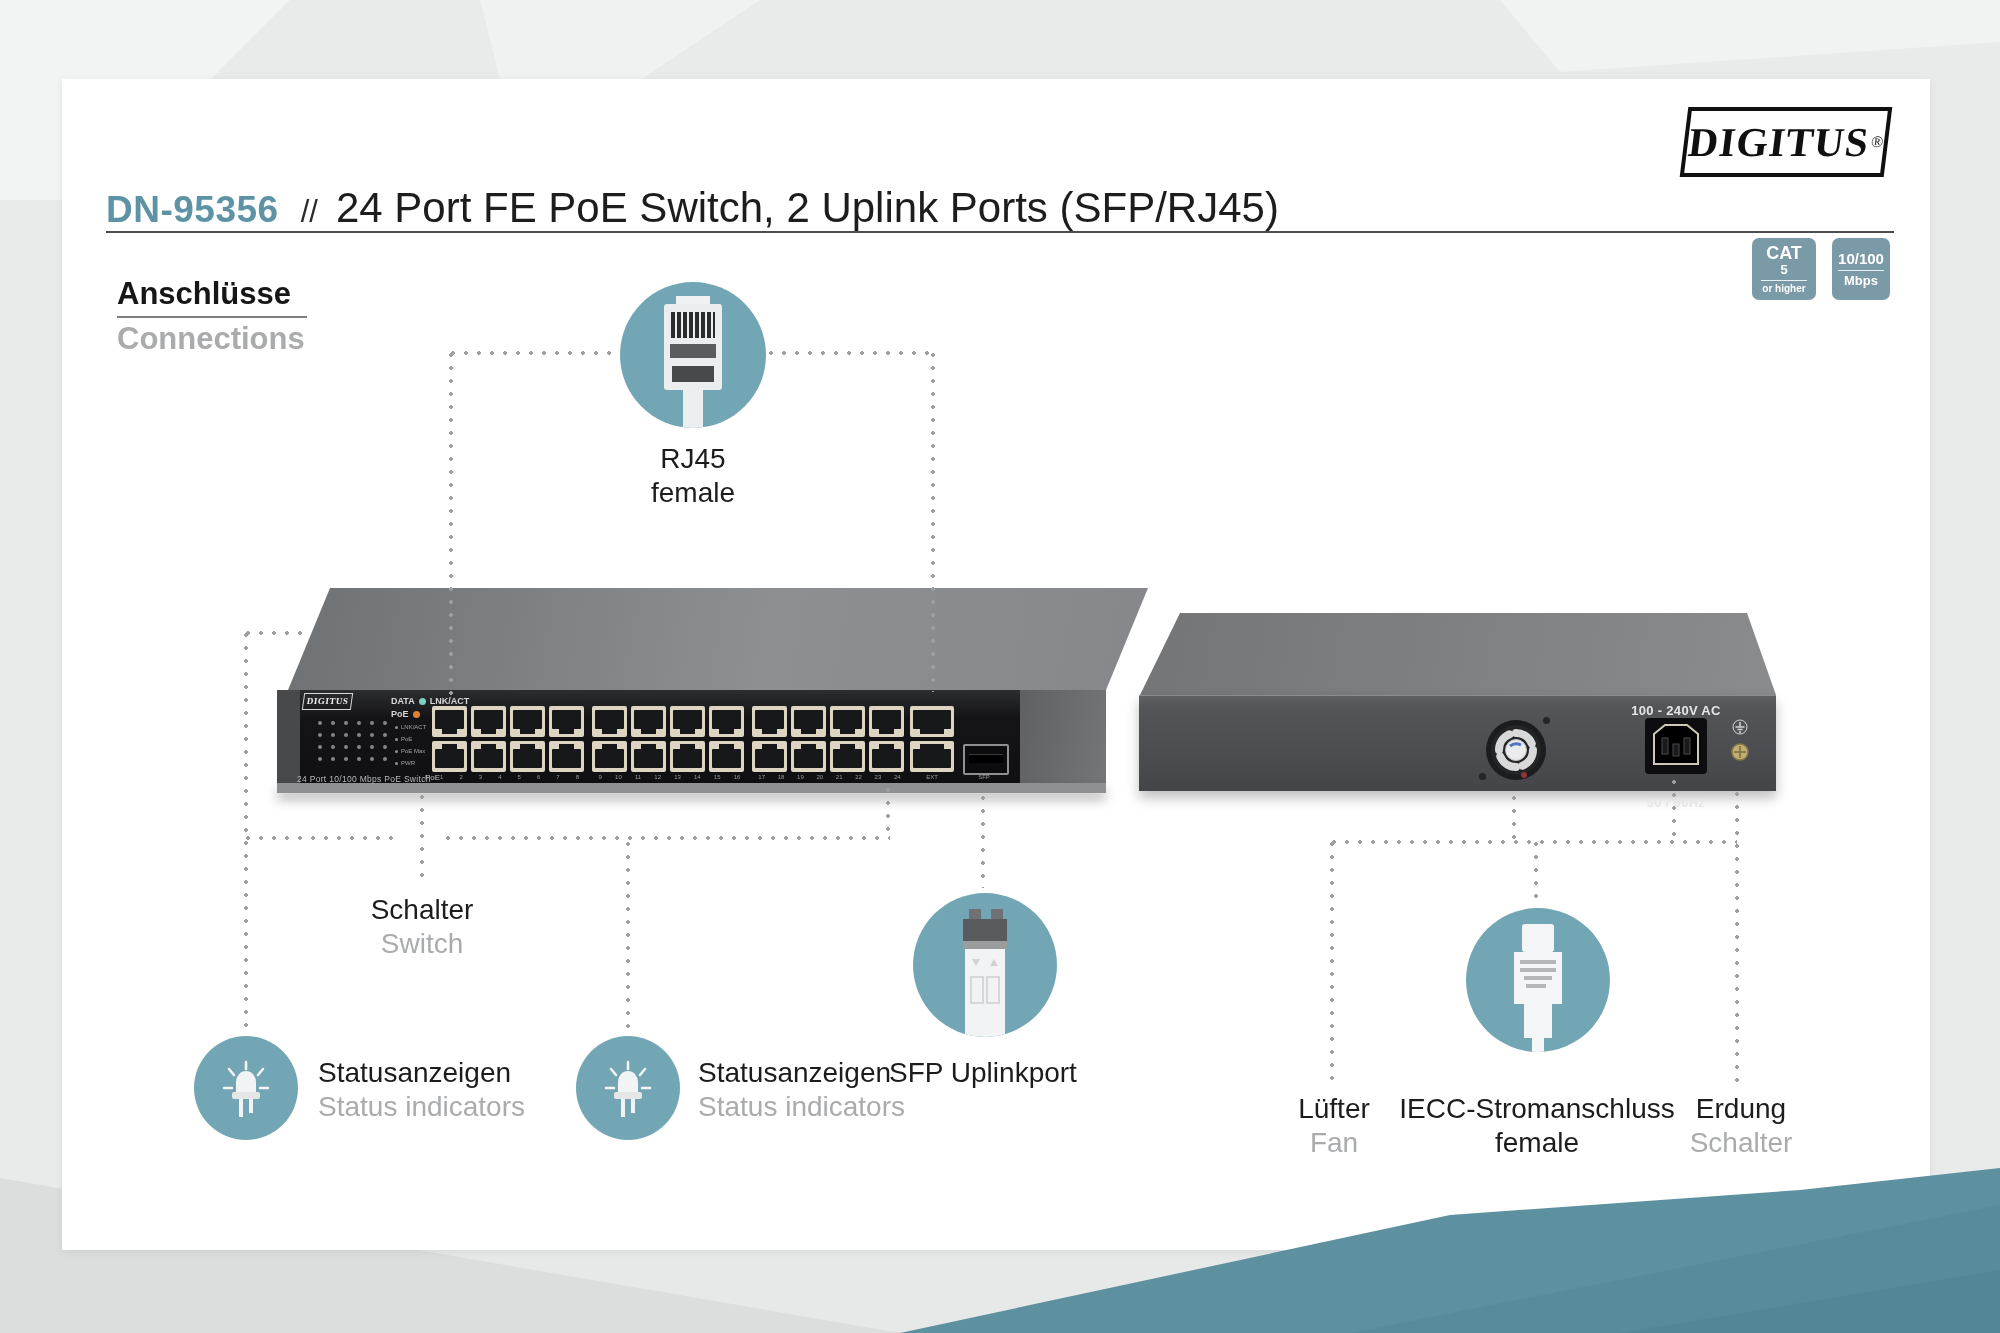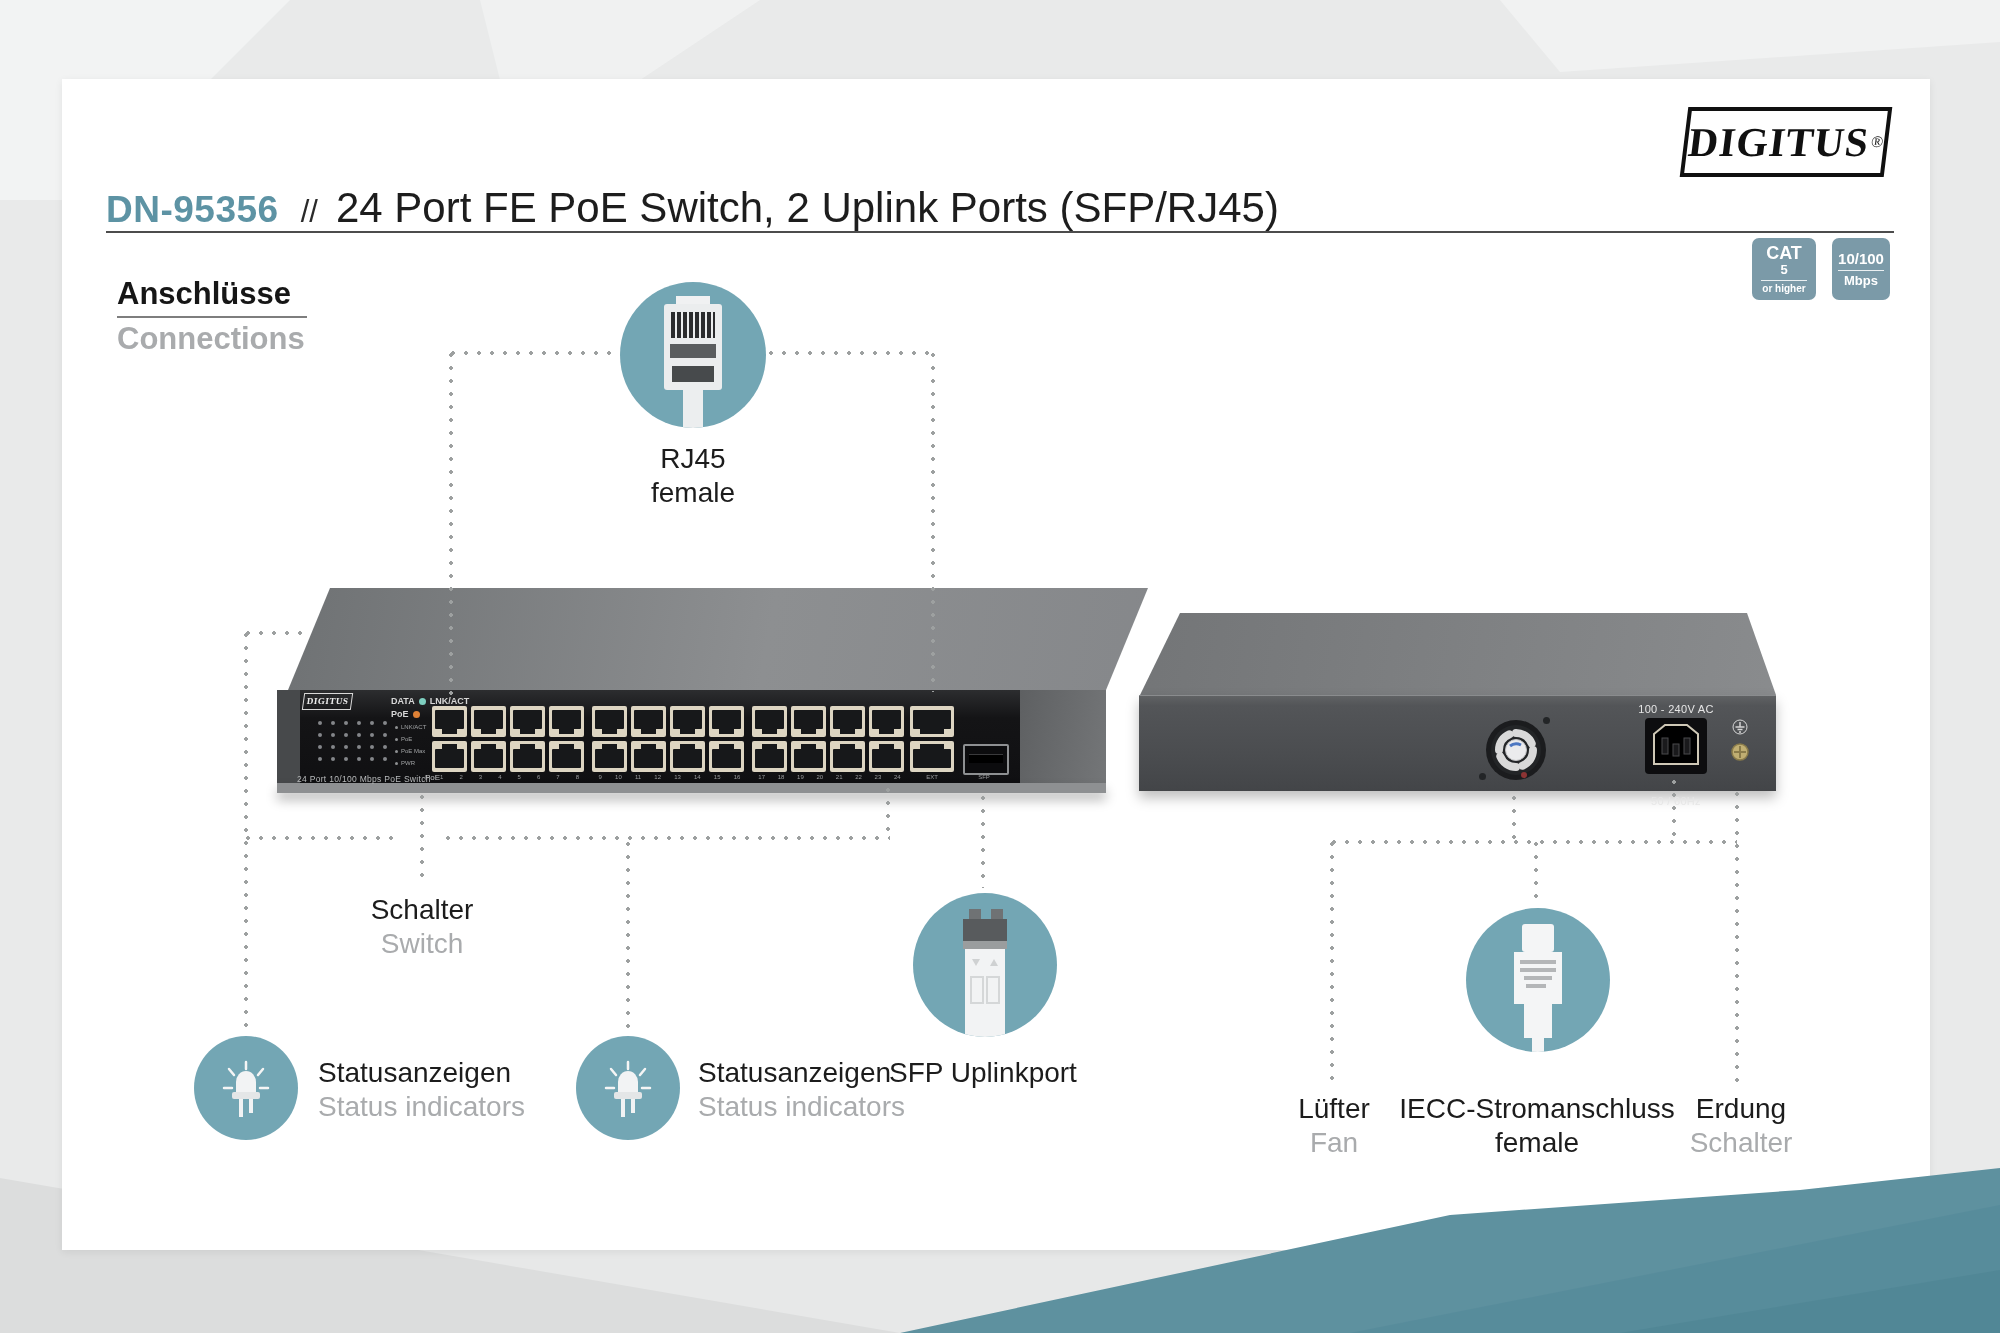--- a/index.html
+++ b/index.html
@@ -83,21 +83,21 @@
   .tinylab{position:absolute;top:186px;font-size:6px;color:#9a9c9e;text-align:center;}
   
   #rear-sw{position:absolute;left:1137px;top:613px;width:640px;height:180px;z-index:4;}
   #rs-top{position:absolute;inset:0;clip-path:polygon(43px 0,610px 0,639px 82px,3px 82px);
     background:linear-gradient(100deg,#737577,#8a8c8e);}
   #rs-face{position:absolute;left:2px;top:82px;width:637px;height:95px;border-top:1px solid #8a8c8e;
     background:linear-gradient(#606264,#535558 10%,#4a4c4f 65%,#434548);
     box-shadow:0 7px 12px rgba(0,0,0,.25);}
   .screw{position:absolute;width:7px;height:7px;border-radius:50%;background:#232527;}
   #iec{position:absolute;left:508px;top:105px;width:62px;height:56px;}
-  .rs-txt{position:absolute;width:130px;text-align:center;font-size:11px;font-weight:normal;color:#e6e6e6;letter-spacing:.3px;}
+  .rs-txt{position:absolute;width:130px;text-align:center;font-size:13px;font-weight:bold;color:#e6e6e6;letter-spacing:.3px;}
   
   .clip{position:absolute;inset:0;pointer-events:none;}
 </style>
 </head>
 <body>
 
 <div id="canvas">
 
   <div class="clip" style="clip-path:polygon(0 0,290px 0,90px 200px,0 200px);background:#f2f3f3;"></div>
   <div class="clip" style="clip-path:polygon(480px 0,760px 0,520px 160px);background:#f0f1f1;"></div>

